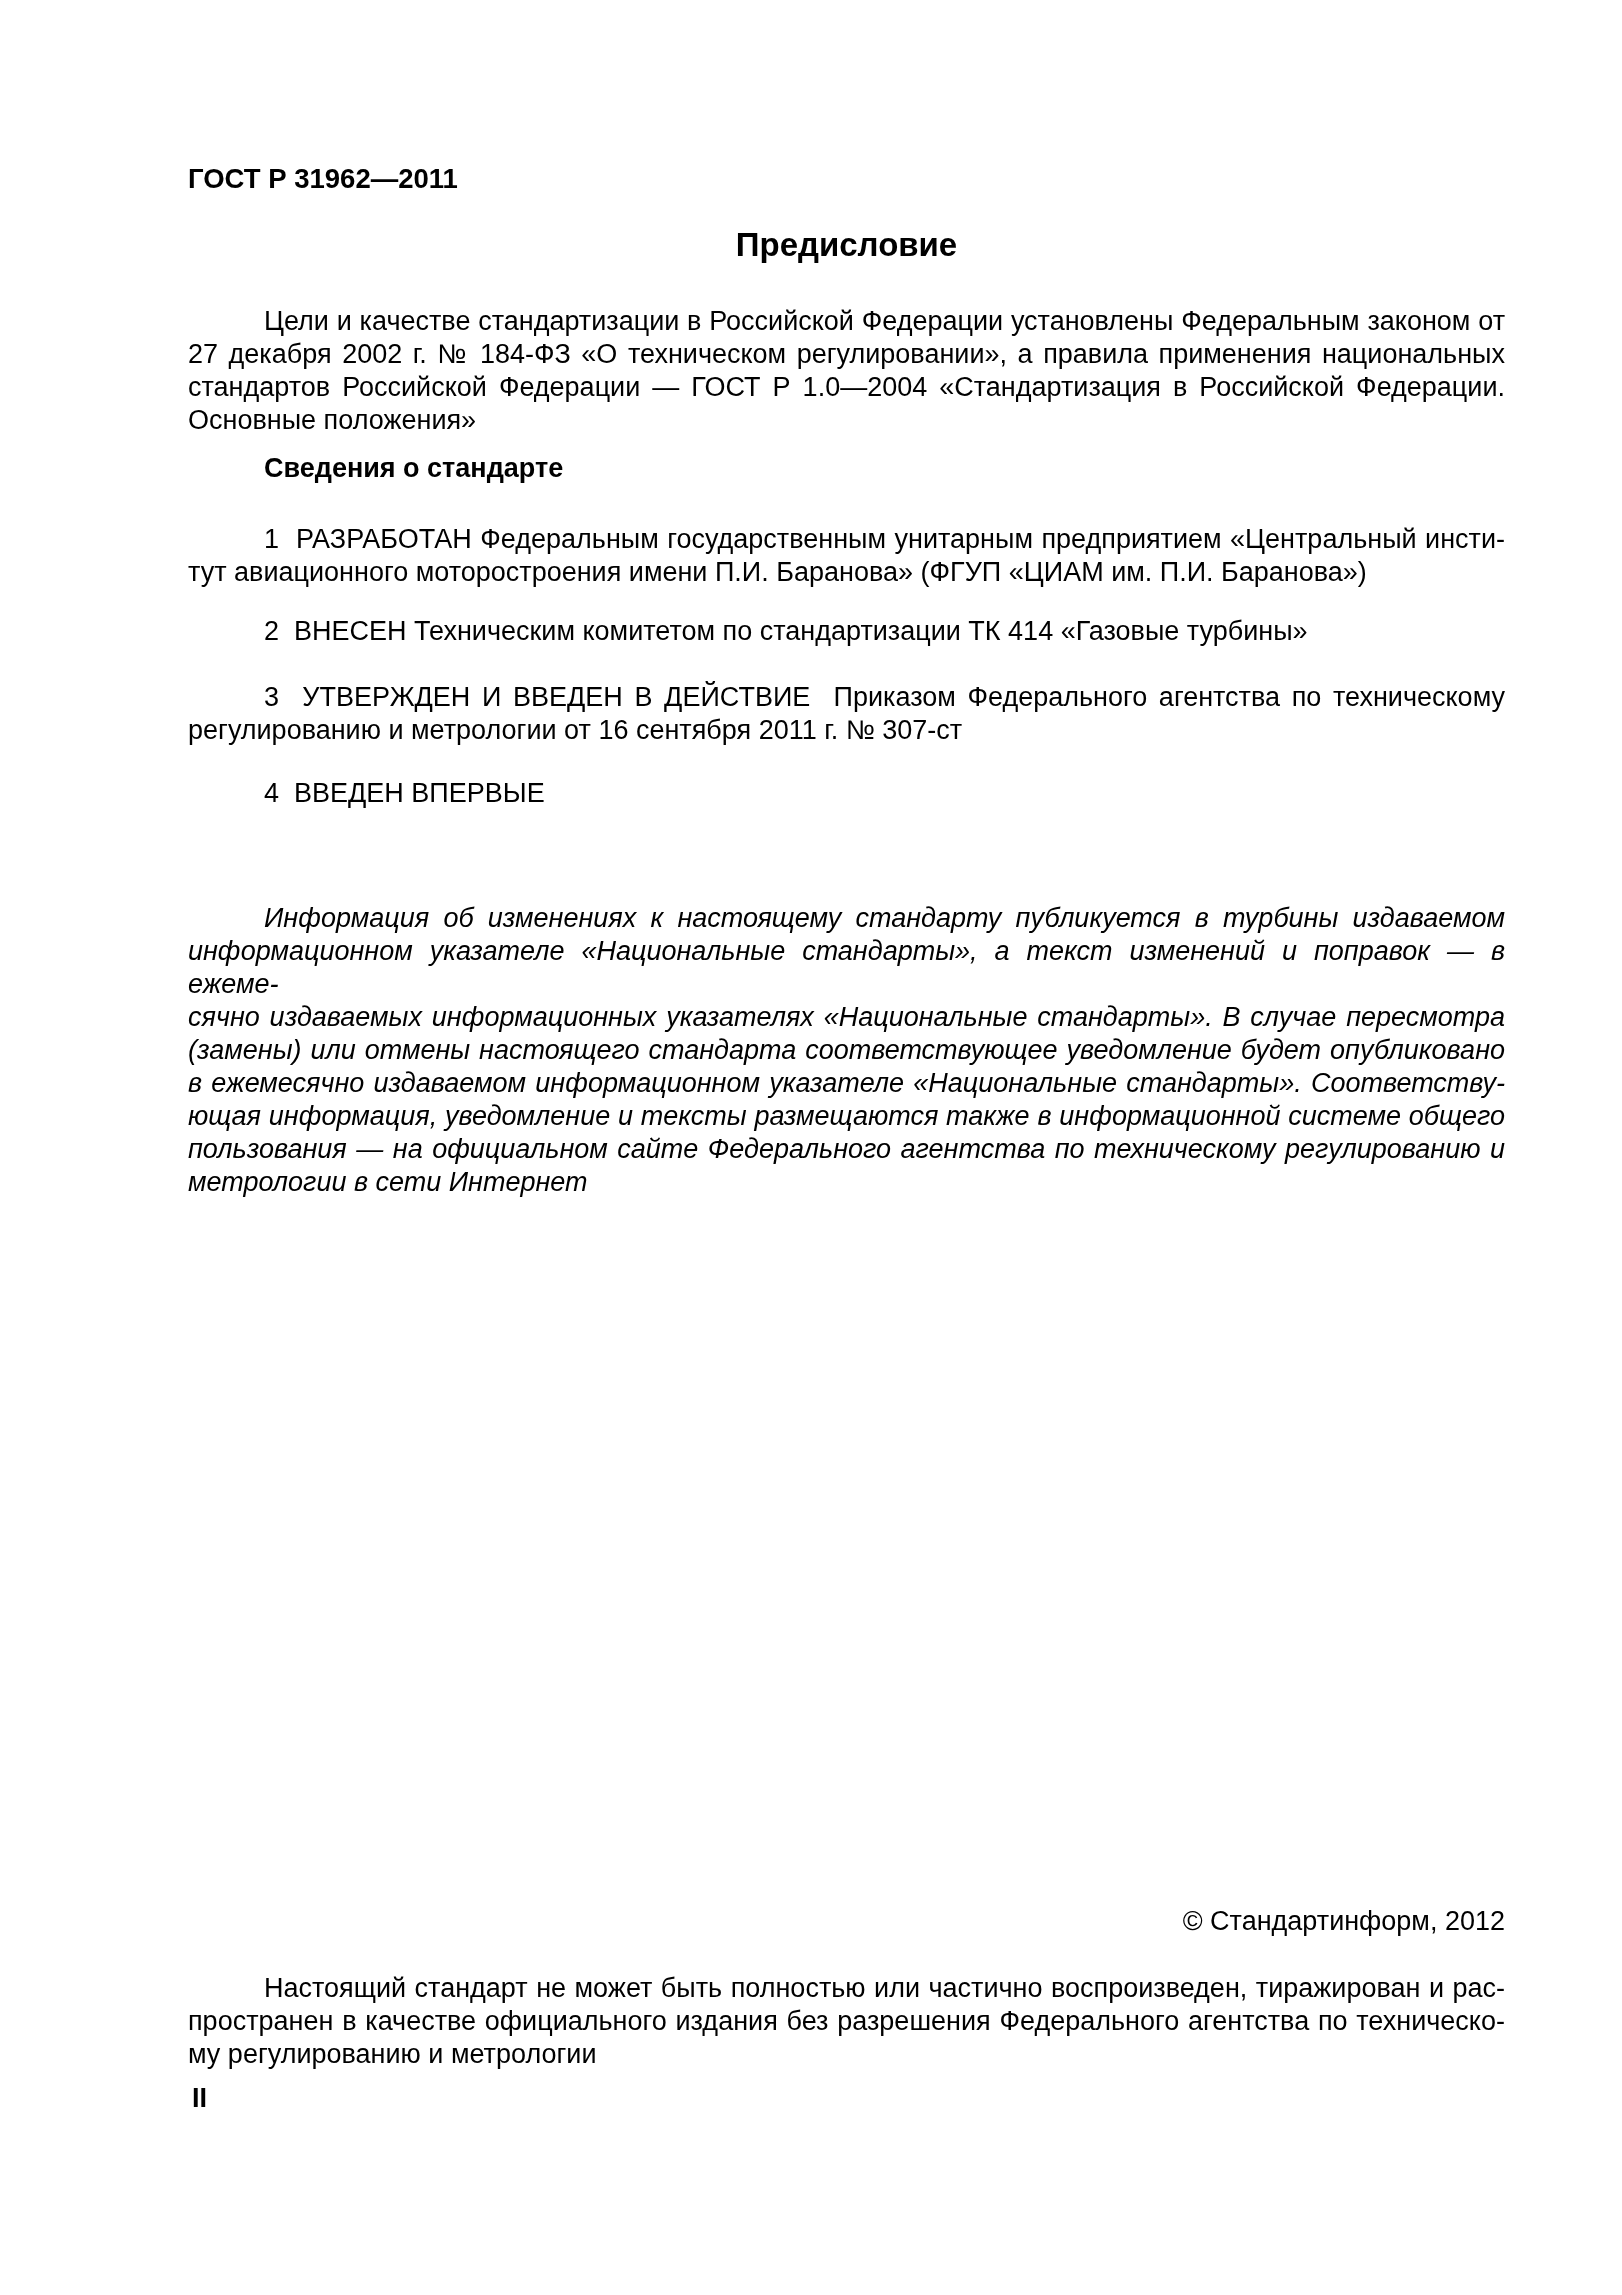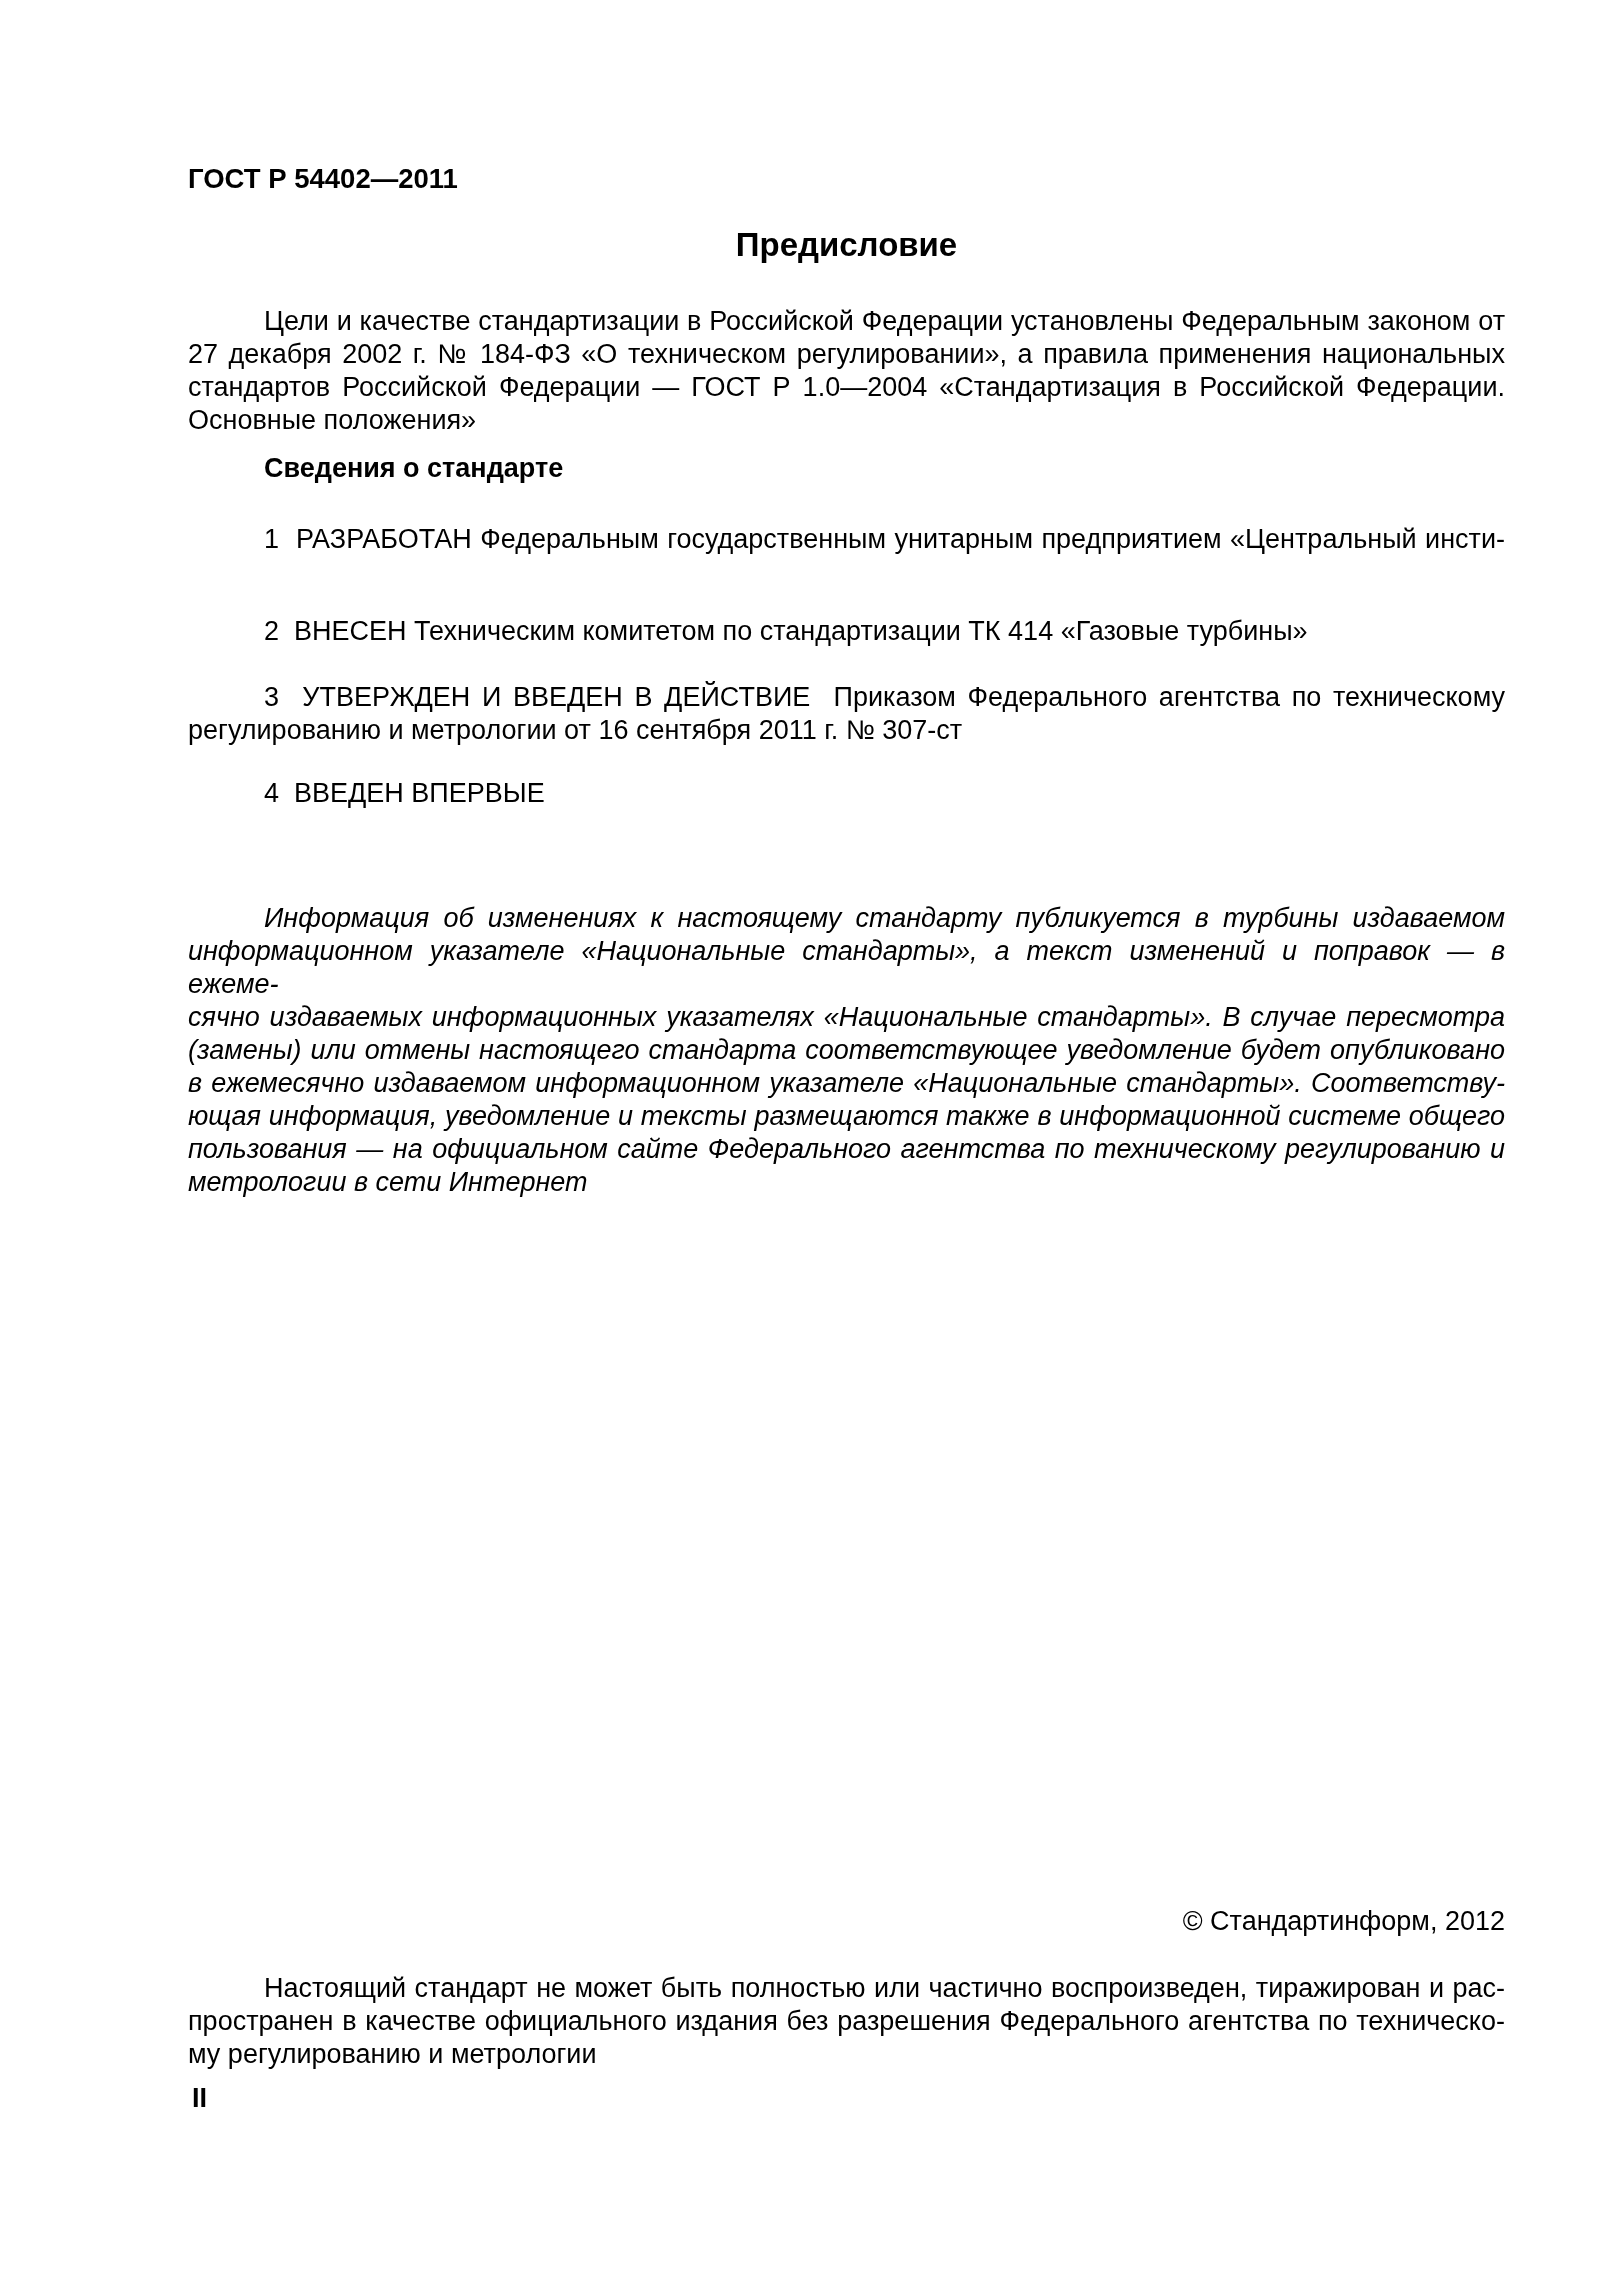--- a/index.html
+++ b/index.html
@@ -81,35 +81,36 @@
     line-height: 33px;
     font-weight: bold;
     text-align: center;
   }
 </style>
 </head>
 <body>
 
 <div class="page">
 
-  <div class="doc-code">ГОСТ Р 54402—2011</div>
+  <div class="doc-code">ГОСТ Р 31962—2011</div>
 
   <h1 class="doc-title">Предисловие</h1>
 
   <section class="block" style="top:305px">
     <div class="ln indent just">Цели и качестве стандартизации в Российской Федерации установлены Федеральным законом от</div>
     <div class="ln just">27 декабря 2002 г. № 184-ФЗ «О техническом регулировании», а правила применения национальных</div>
     <div class="ln just">стандартов Российской Федерации — ГОСТ Р 1.0—2004 «Стандартизация в Российской Федерации.</div>
     <div class="ln">Основные положения»</div>
   </section>
 
   <div class="info-heading">Сведения о стандарте</div>
 
   <section class="block" style="top:523px">
     <div class="ln indent just">1  РАЗРАБОТАН Федеральным государственным унитарным предприятием «Центральный инсти-</div>
+    <div class="ln">тут авиационного моторостроения имени П.И. Баранова» (ФГУП «ЦИАМ им. П.И. Баранова»)</div>
   </section>
 
   <section class="block" style="top:615px">
     <div class="ln indent">2  ВНЕСЕН Техническим комитетом по стандартизации ТК 414 «Газовые турбины»</div>
   </section>
 
   <section class="block" style="top:681px">
     <div class="ln indent just">3  УТВЕРЖДЕН И ВВЕДЕН В ДЕЙСТВИЕ  Приказом Федерального агентства по техническому</div>
     <div class="ln">регулированию и метрологии от 16 сентября 2011 г. № 307-ст</div>
   </section>

